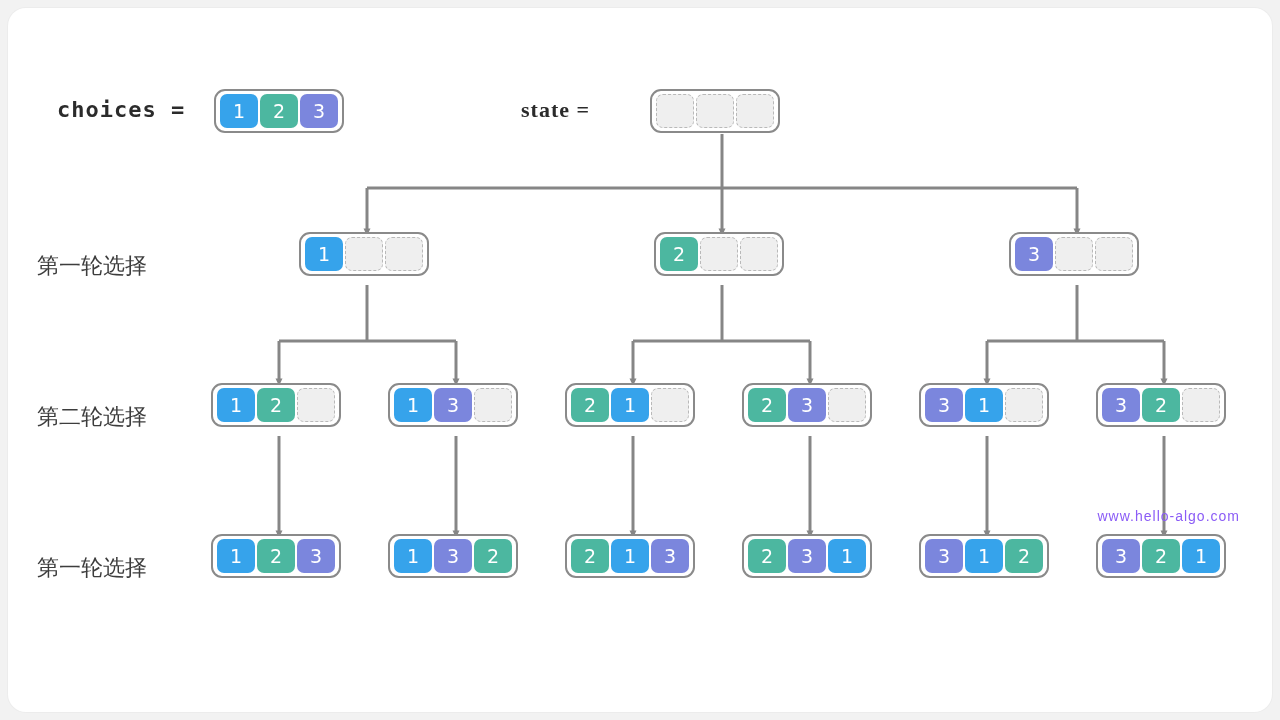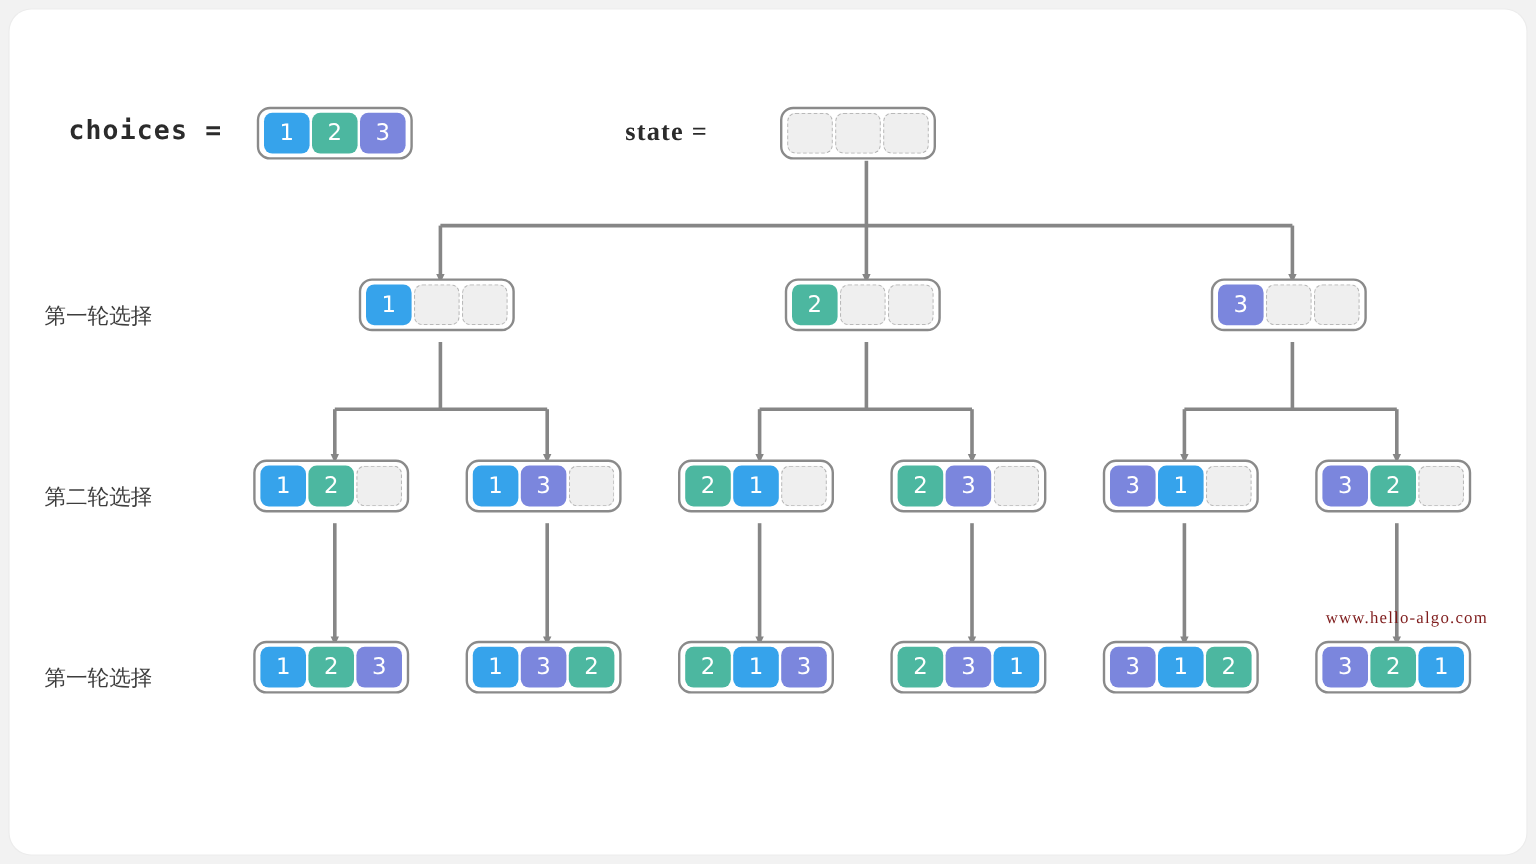--- a/index.html
+++ b/index.html
@@ -35,30 +35,30 @@
     font-family: "DejaVu Sans Mono", monospace;
     font-weight: bold;
     font-size: 22px;
     color: #2b2b2b;
     letter-spacing: 1px;
     white-space: nowrap;
   }
   .row-label {
     position: absolute;
     font-family: "DejaVu Sans", sans-serif;
-    font-size: 18px;
+    font-size: 22px;
     color: #3d3d3d;
     white-space: nowrap;
   }
   #watermark {
     position: absolute;
     right: 40px; bottom: 36px;
-    font-family: Liberation Serif, serif;
+    font-family: Liberation Sans, sans-serif;
     font-size: 14px;
-    color: #7f1d1d;
+    color: #8b5cf6;
     letter-spacing: 1px;
     white-space: nowrap;
   }
 
   
   .array {
     position: absolute;
     box-sizing: border-box;
     border: 2.5px solid #8a8a8a;
     border-radius: 11px;

